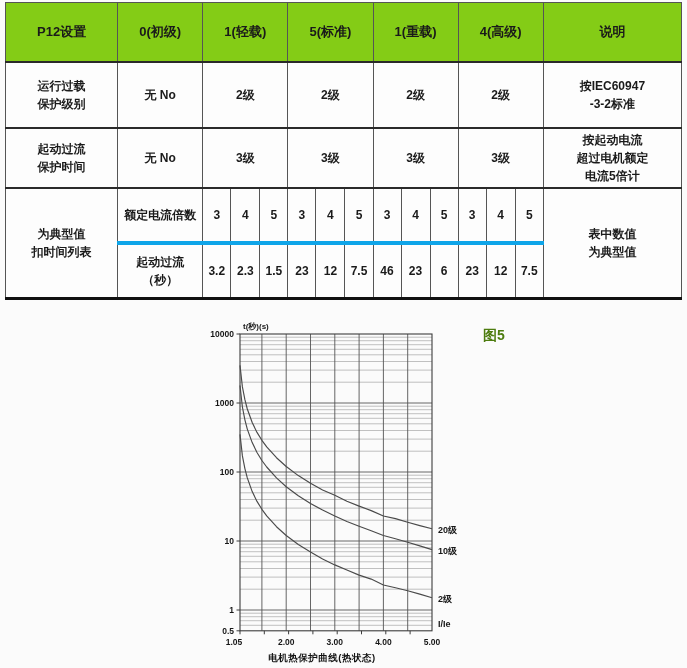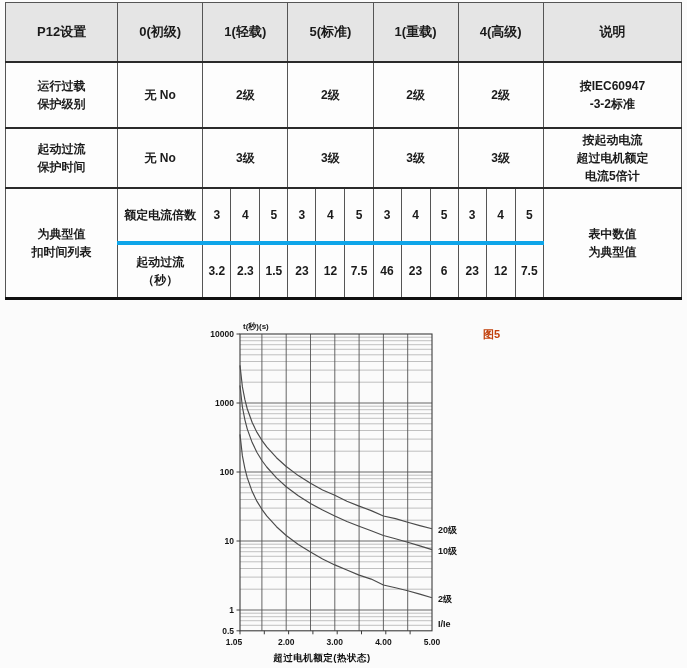--- a/index.html
+++ b/index.html
@@ -17,30 +17,30 @@
     width:677px; border-collapse:collapse; table-layout:fixed;
   }
   table.spec td {
     border:1px solid #555;
     text-align:center; vertical-align:middle;
     font-weight:bold; font-size:12px; line-height:1.5;
     white-space:pre-line;
     background:#fdfdfd;
     padding:0 1px;
   }
-  tr.hdr td { height:59px; background:#e5e5e5; font-size:13px; border-bottom:2px solid #2a2a2a;margin-left:20px; }
+  tr.hdr td { height:59px; background:#84cc16; font-size:13px; border-bottom:2px solid #2a2a2a;margin-left:20px; }
   tr.r1 td { height:66px; border-bottom:2px solid #2a2a2a; }
   tr.r2 td { height:60px; border-bottom:2px solid #2a2a2a; }
   tr.r3a td { height:55px; border-bottom:4px solid #0ea5e9; }
   tr.r3b td { height:56px; border-bottom:3px solid #111; }
   td.deep { border-bottom:3px solid #111 !important; }
   td.num { font-size:11.5px; padding:0; }
   
   svg.chart-overlay { position:absolute; left:0; top:0; pointer-events:none; }
-  .fig-label { position:absolute; left:483px; top:327px; font-size:11px; font-weight:bold; color:#c2410c; }
+  .fig-label { position:absolute; left:483px; top:327px; font-size:14px; font-weight:bold; color:#4d7c0f; }
   .chart-caption {
     position:absolute; left:222px; top:652px; width:200px;
     text-align:center; font-size:9.5px; font-weight:bold; color:#111;
     letter-spacing:0.5px;
   }
 </style>
 </head>
 <body>
 
 <table class="spec">
@@ -150,13 +150,13 @@
     <text font-size="8.5" font-weight="bold" fill="#161616" font-family="&quot;Liberation Sans&quot;,&quot;DejaVu Sans&quot;,sans-serif" x="234" y="613.0" text-anchor="end">1</text>
     <text font-size="8.5" font-weight="bold" fill="#161616" font-family="&quot;Liberation Sans&quot;,&quot;DejaVu Sans&quot;,sans-serif" x="234" y="633.8" text-anchor="end">0.5</text>
     <text font-size="8.5" font-weight="bold" fill="#161616" font-family="&quot;Liberation Sans&quot;,&quot;DejaVu Sans&quot;,sans-serif" x="234.0" y="644.8" text-anchor="middle">1.05</text>
     <text font-size="8.5" font-weight="bold" fill="#161616" font-family="&quot;Liberation Sans&quot;,&quot;DejaVu Sans&quot;,sans-serif" x="286.2" y="644.8" text-anchor="middle">2.00</text>
     <text font-size="8.5" font-weight="bold" fill="#161616" font-family="&quot;Liberation Sans&quot;,&quot;DejaVu Sans&quot;,sans-serif" x="334.8" y="644.8" text-anchor="middle">3.00</text>
     <text font-size="8.5" font-weight="bold" fill="#161616" font-family="&quot;Liberation Sans&quot;,&quot;DejaVu Sans&quot;,sans-serif" x="383.4" y="644.8" text-anchor="middle">4.00</text>
     <text font-size="8.5" font-weight="bold" fill="#161616" font-family="&quot;Liberation Sans&quot;,&quot;DejaVu Sans&quot;,sans-serif" x="432.0" y="644.8" text-anchor="middle">5.00</text>
     <text font-size="8" font-weight="bold" fill="#161616" font-family="&quot;Liberation Sans&quot;,&quot;DejaVu Sans&quot;,sans-serif" x="243" y="329" text-anchor="start">t(秒)(s)</text>
     <text font-size="9" font-weight="bold" fill="#161616" font-family="&quot;Liberation Sans&quot;,&quot;DejaVu Sans&quot;,sans-serif" x="438" y="626.8" text-anchor="start">I/Ie</text>
   </svg>
-<div class="chart-caption">超过电机额定(热状态)</div>
+<div class="chart-caption">电机热保护曲线(热状态)</div>
 
 </body></html>

